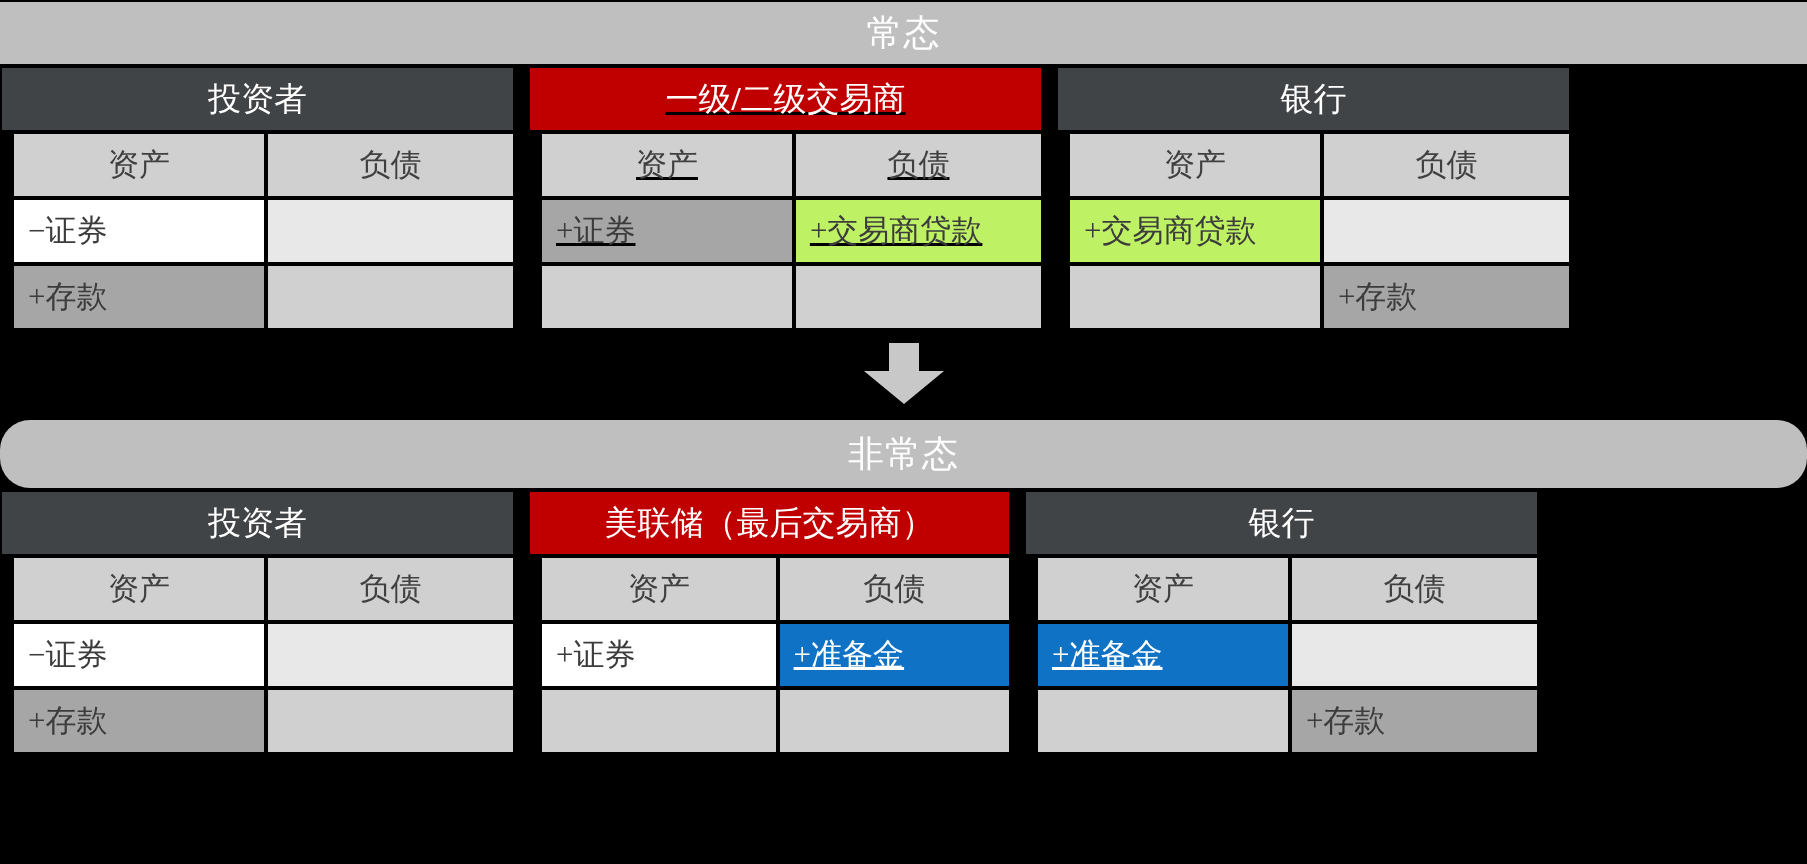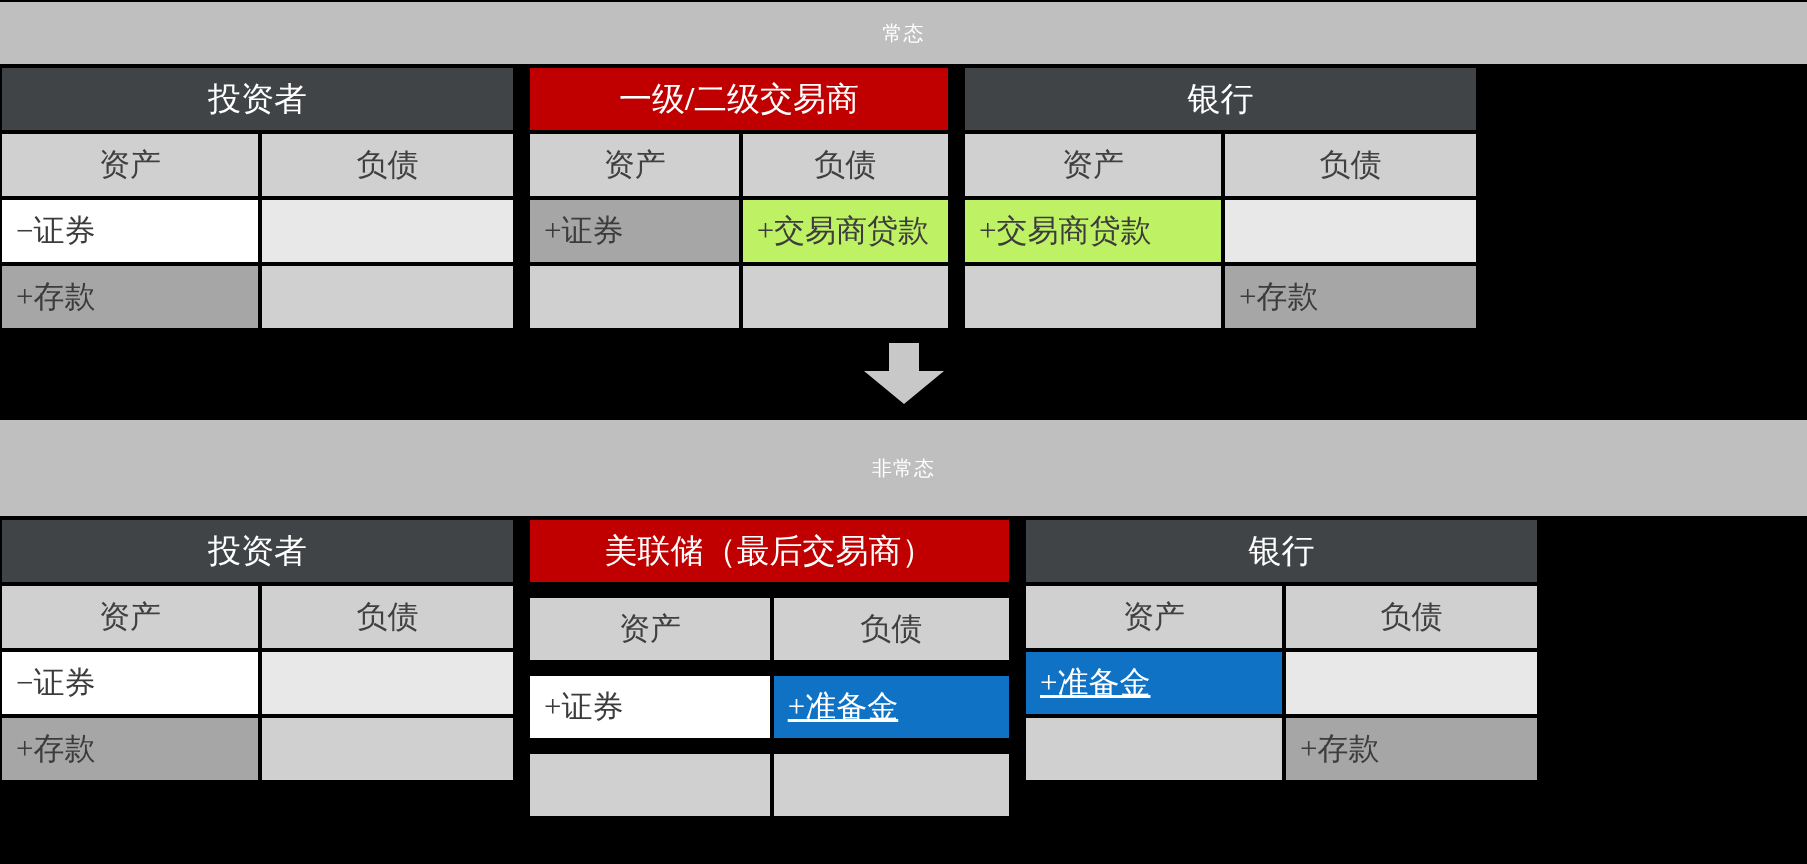--- a/index.html
+++ b/index.html
@@ -6,21 +6,21 @@
   body{
     width:1807px;height:864px;overflow:hidden;
     font-family:"Liberation Serif","DejaVu Serif",serif;
   }
   .page{position:relative;width:1807px;height:864px;background:#000;}
 
   
   .banner{
     background:#bfbfbf;color:#ffffff;
     font-family:"Liberation Sans","DejaVu Sans",sans-serif;
-    font-size:20px;font-weight:400;
+    font-size:36px;font-weight:400;
     display:flex;align-items:center;justify-content:center;
     letter-spacing:1px;
   }
 
   
   .tables{display:flex;align-items:stretch;background:#000;}
   .tbl{
     display:flex;flex-direction:column;
     background:#000;
   }
@@ -29,21 +29,21 @@
     font-size:33px;
     display:flex;align-items:center;justify-content:center;
     height:62px;
     margin-bottom:4px;
   }
   .tbl-head.dark{background:#414446;}
   .tbl-head.red{background:#c00000;
     font-family:"Liberation Serif","DejaVu Serif",serif;}
   .tbl-head.red b{font-weight:700;}
 
-  .row{display:flex;margin-bottom:4px;}
+  .row{display:flex;margin-bottom:4px;margin-left:12px;}
   .row:last-child{margin-bottom:0;}
   .cell{
     display:flex;align-items:center;
     font-size:31px;color:#3c3c3c;
     box-sizing:border-box;
     height:62px;
   }
   .cell.hdr{justify-content:center;background:#d0d0d0;color:#404040;}
   .cell.body{justify-content:flex-start;padding-left:14px;}
 
@@ -99,21 +99,21 @@
       </div>
       <div class="row">
         <div class="cell body bg-gray" style="width:256px;">+存款</div>
         <div style="width:4px;background:#000;"></div>
         <div class="cell body bg-mid" style="width:251px;"></div>
       </div>
     </div>
 
     <div class="gap-col"></div>
 
-    <div class="tbl" style="width:418px;">
+    <div class="tbl" style="width:511px;text-decoration:underline;">
       <div class="tbl-head red">
         <span>一级<b>/</b>二级交易商</span>
       </div>
       <div class="row">
         <div class="cell hdr" style="width:256px;">资产</div>
         <div style="width:4px;background:#000;"></div>
         <div class="cell hdr" style="width:251px;">负债</div>
       </div>
       <div class="row">
         <div class="cell body bg-gray" style="width:256px;">+证券</div>
@@ -150,21 +150,21 @@
       </div>
     </div>
   </div>
 
   <div class="arrow-strip">
     <svg class="arrow" viewBox="0 0 92 62">
       <polygon points="31,0 61,0 61,28 86,28 46,61 6,28 31,28" fill="#c8c8c8"></polygon>
     </svg>
   </div>
 
-  <div class="banner" id="banner-1" style="height:96px;">
+  <div class="banner" id="banner-1" style="height:68px;border-radius:30px;">
     <span>非常态</span>
   </div>
 
   <div style="height:4px;background:#000;"></div>
 
   <div class="tables" id="tables-1">
     <div class="edge"></div>
 
     <div class="tbl" style="width:511px;">
       <div class="tbl-head dark">
@@ -182,21 +182,21 @@
       </div>
       <div class="row">
         <div class="cell body bg-gray" style="width:256px;">+存款</div>
         <div style="width:4px;background:#000;"></div>
         <div class="cell body bg-mid" style="width:251px;"></div>
       </div>
     </div>
 
     <div class="gap-col"></div>
 
-    <div class="tbl" style="width:479px;gap:12px;">
+    <div class="tbl" style="width:479px;">
       <div class="tbl-head red">
         <span>美联储（最后交易商）</span>
       </div>
       <div class="row">
         <div class="cell hdr" style="width:256px;">资产</div>
         <div style="width:4px;background:#000;"></div>
         <div class="cell hdr" style="width:251px;">负债</div>
       </div>
       <div class="row">
         <div class="cell body bg-dark" style="width:256px;">+证券</div>

